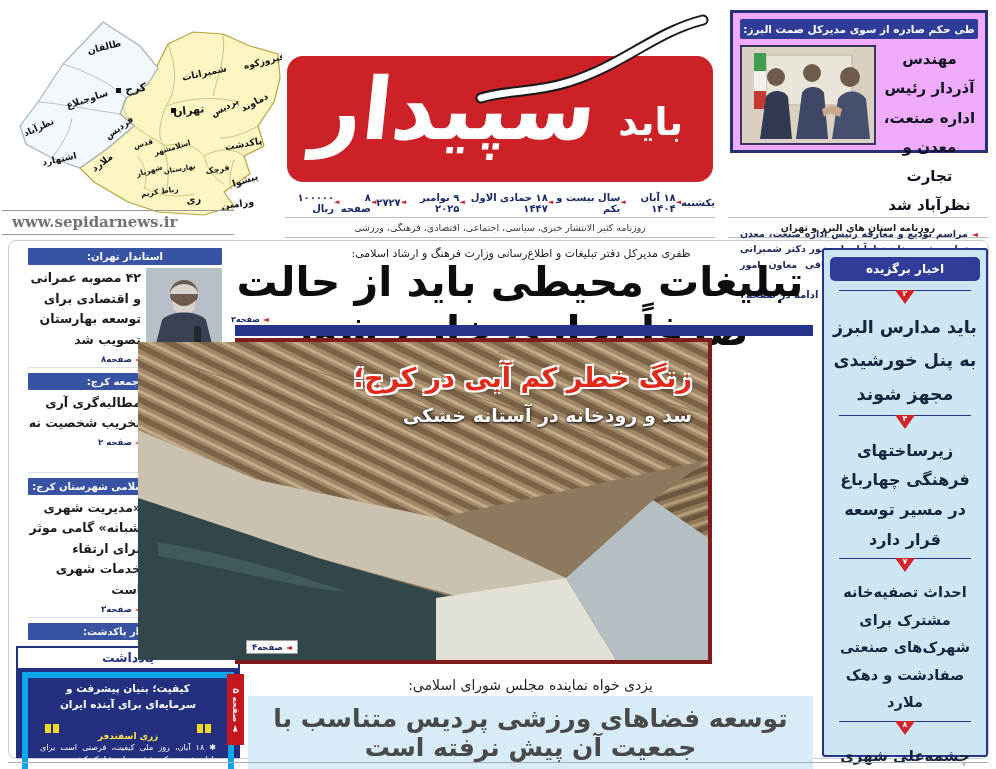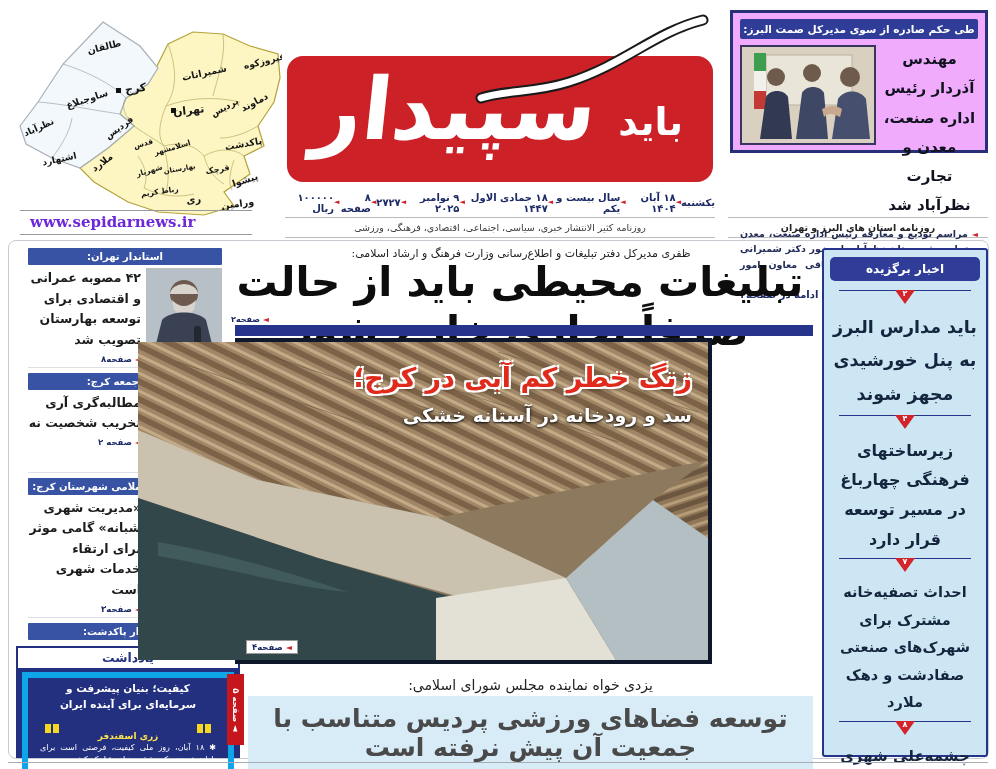--- a/index.html
+++ b/index.html
@@ -13,22 +13,22 @@
   .logo-box{position:absolute;left:2px;top:50px;width:426px;height:126px;background:#cd2128;border-radius:16px;}
   .logo-main{position:absolute;left:26px;top:2px;font-size:86px;font-weight:bold;color:#fff;
              transform:skewX(-6deg);line-height:1.2;white-space:nowrap;}
   .logo-prefix{position:absolute;right:30px;top:44px;font-size:38px;font-weight:bold;color:#fff;}
   
   #dateline{left:285px;top:195px;width:430px;height:15px;display:flex;justify-content:space-between;
             align-items:center;font-size:10px;font-weight:bold;color:#1c2a66;}
   .dl-sep{color:#cd2128;font-size:7px;line-height:1;}
   #pub-center{left:285px;top:217px;width:430px;text-align:center;font-size:9.5px;color:#3a3a3a;
               border-top:1px solid #bcbcbc;border-bottom:1px solid #bcbcbc;padding:4px 0;}
-  #website{left:20px;top:210px;width:212px;font-family:"DejaVu Serif","Liberation Serif",serif;
-           font-weight:bold;font-size:15px;color:#6d28d9;direction:ltr;text-align:left;
+  #website{left:2px;top:210px;width:212px;font-family:"DejaVu Serif","Liberation Serif",serif;
+           font-weight:bold;font-size:15px;color:#737373;direction:ltr;text-align:left;
            border-top:1px solid #999;border-bottom:1px solid #999;padding:2px 10px 3px;}
   #pub-right{left:728px;top:217px;width:260px;text-align:center;font-size:9.5px;font-weight:bold;color:#222;
              border-top:1px solid #bcbcbc;border-bottom:1px solid #bcbcbc;padding:4px 0;}
   
   #top-right-story{left:730px;top:10px;width:258px;height:143px;border:3px solid #272f77;background:#f0abfc;
                    box-sizing:border-box;padding:6px 7px;}
   .trs-kicker{background:#2f3d99;color:#fff;font-size:10.5px;font-weight:bold;text-align:center;
               border-radius:2px;padding:4px 2px;margin-bottom:6px;}
   .trs-row{display:flex;flex-direction:row;gap:5px;}
   .trs-headline{flex:1;font-size:15px;font-weight:bold;color:#10131f;text-align:center;line-height:1.95;}
@@ -60,21 +60,21 @@
   .sq{display:inline-block;width:6px;height:9px;background:#f5d824;margin:0 1px;}
   .nb-body{color:#fff;font-size:8px;text-align:justify;line-height:1.5;margin-top:1px;}
   .nb-more{color:#ffe34d;font-size:8.5px;font-weight:bold;text-align:left;margin-top:14px;}
   
   #lead-kicker{left:230px;top:247px;width:582px;text-align:center;font-size:11px;color:#222;}
   #lead-headline{left:227px;top:258px;width:586px;text-align:center;font-size:41px;font-weight:900;
                  color:#0d0d0d;line-height:1.2;letter-spacing:-1px;}
   #lead-pref{left:231px;top:315px;font-size:8px;font-weight:bold;color:#1c2a66;}
   #blue-bar{left:235px;top:325px;width:578px;height:11px;background:#26348b;}
   
-  #photo-frame{left:235px;top:338px;width:477px;height:326px;border:4px solid #0f172a;box-sizing:border-box;background:#8d7a5e;}
+  #photo-frame{left:235px;top:338px;width:477px;height:326px;border:4px solid #7f1d1d;box-sizing:border-box;background:#8d7a5e;}
   .cap-red{position:absolute;right:16px;top:20px;font-size:27px;font-weight:900;color:#e02a1c;
            text-shadow:-2px -2px 0 #fff,2px -2px 0 #fff,-2px 2px 0 #fff,2px 2px 0 #fff,0 3px 4px rgba(0,0,0,.35);}
   .cap-white{position:absolute;right:16px;top:62px;font-size:19px;font-weight:bold;color:#fff;
              text-shadow:0 1px 2px rgba(0,0,0,.85),0 0 5px rgba(0,0,0,.55);}
   .photo-label{position:absolute;left:7px;bottom:6px;background:#fff;padding:1px 5px;font-size:8.5px;
                font-weight:bold;color:#1c2a66;border:1px solid #999;}
   
   #bottom-tab{left:227px;top:674px;width:17px;height:71px;background:#c4161c;display:flex;
               align-items:center;justify-content:center;}
   #bottom-tab span{transform:rotate(90deg);white-space:nowrap;color:#fff;font-size:8.5px;font-weight:bold;}

